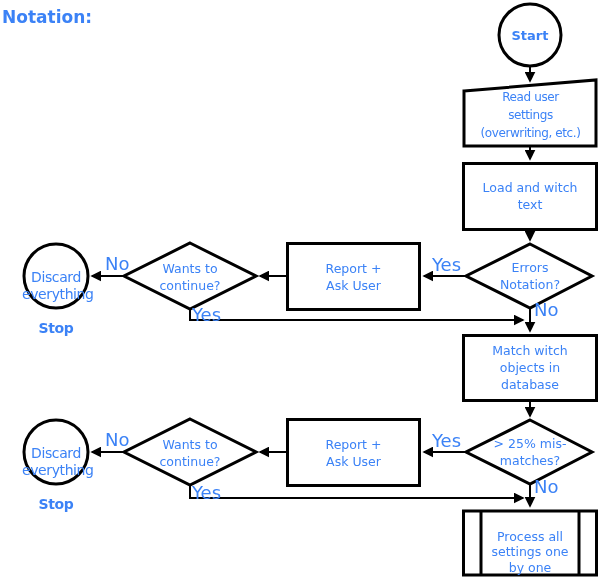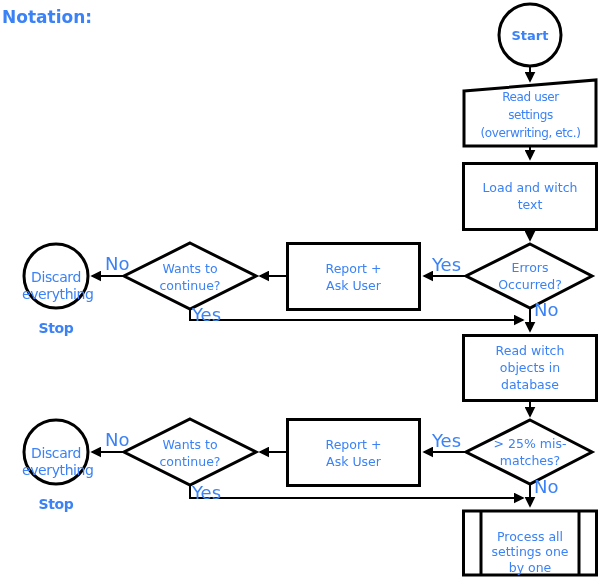--- a/index.html
+++ b/index.html
@@ -78,35 +78,35 @@
   <div class="lbl bold" style="left:500px; top:27px; width:60px; font-size:13px;">Start</div>
 
   <div class="lbl tight" style="left:464px; top:88px; width:133px; font-size:12px; line-height:18px;">Read user
 settings
 (overwriting, etc.)</div>
 
   <div class="lbl" style="left:463px; top:179px; width:134px;">Load and witch
 text</div>
 
   <div class="lbl lh16" style="left:468px; top:259px; width:124px;">Errors
-Occurred?</div>
+Notation?</div>
 
   <div class="lbl lh16" style="left:287px; top:260px; width:133px;">Report +
 Ask User</div>
 
   <div class="lbl lh16" style="left:124px; top:260px; width:132px;">Wants to
 continue?</div>
 
   <div class="lbl lh15 tight" style="left:22px; top:252px; width:68px;">
     <span>Discard
 everything</span>
     <span class="bold">Stop</span>
   </div>
 
-  <div class="lbl lh16" style="left:463px; top:342px; width:134px;">Read witch
+  <div class="lbl lh16" style="left:463px; top:342px; width:134px;">Match witch
 objects in
 database</div>
 
   <div class="lbl lh16" style="left:468px; top:435px; width:124px;">&gt; 25% mis-
 matches?</div>
 
   <div class="lbl lh16" style="left:287px; top:436px; width:133px;">Report +
 Ask User</div>
 
   <div class="lbl lh16" style="left:124px; top:436px; width:132px;">Wants to

